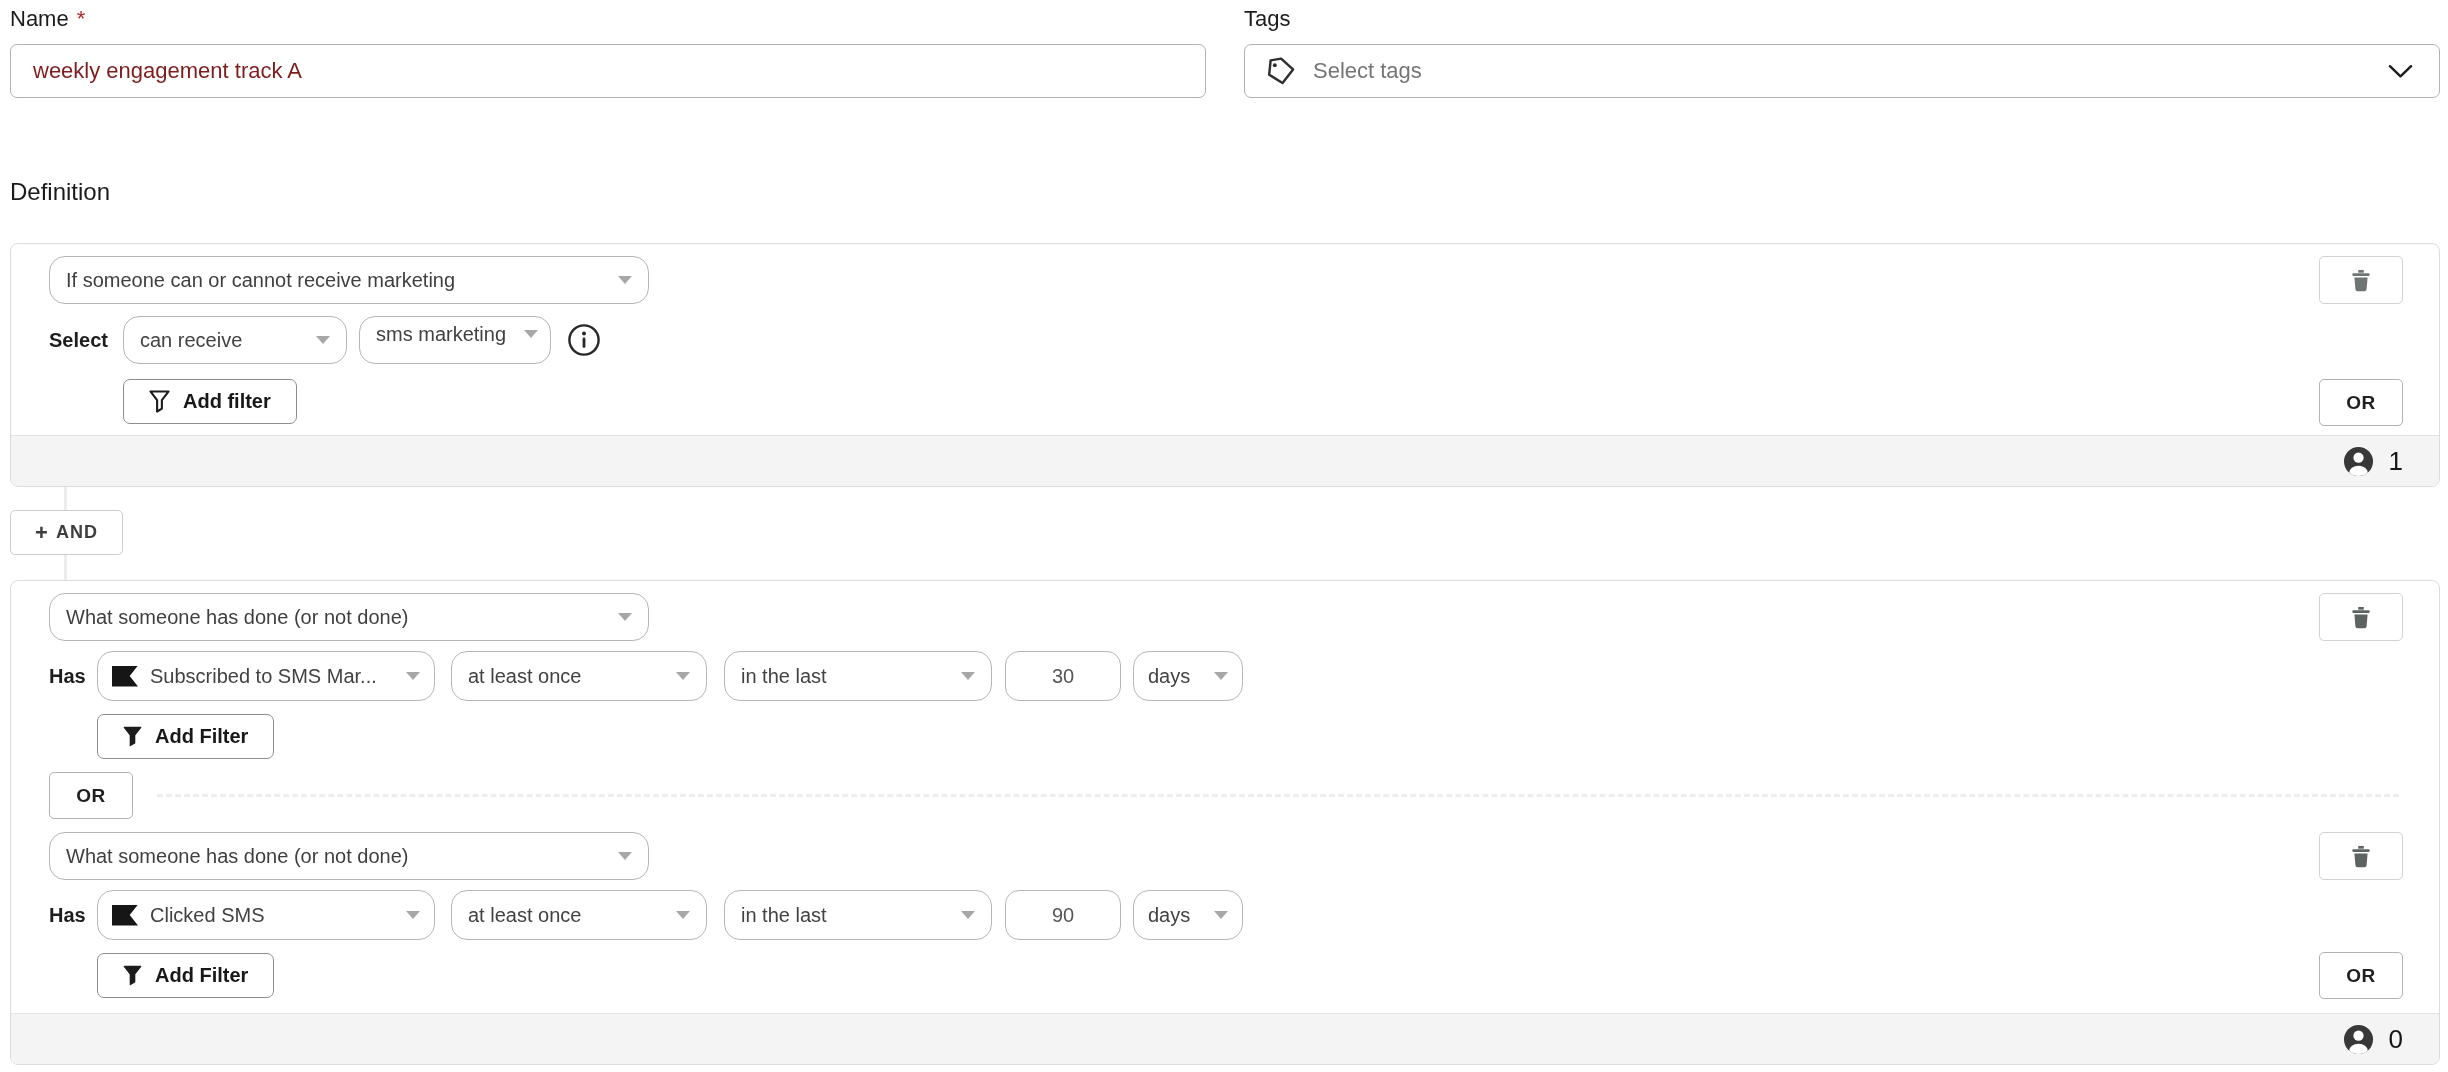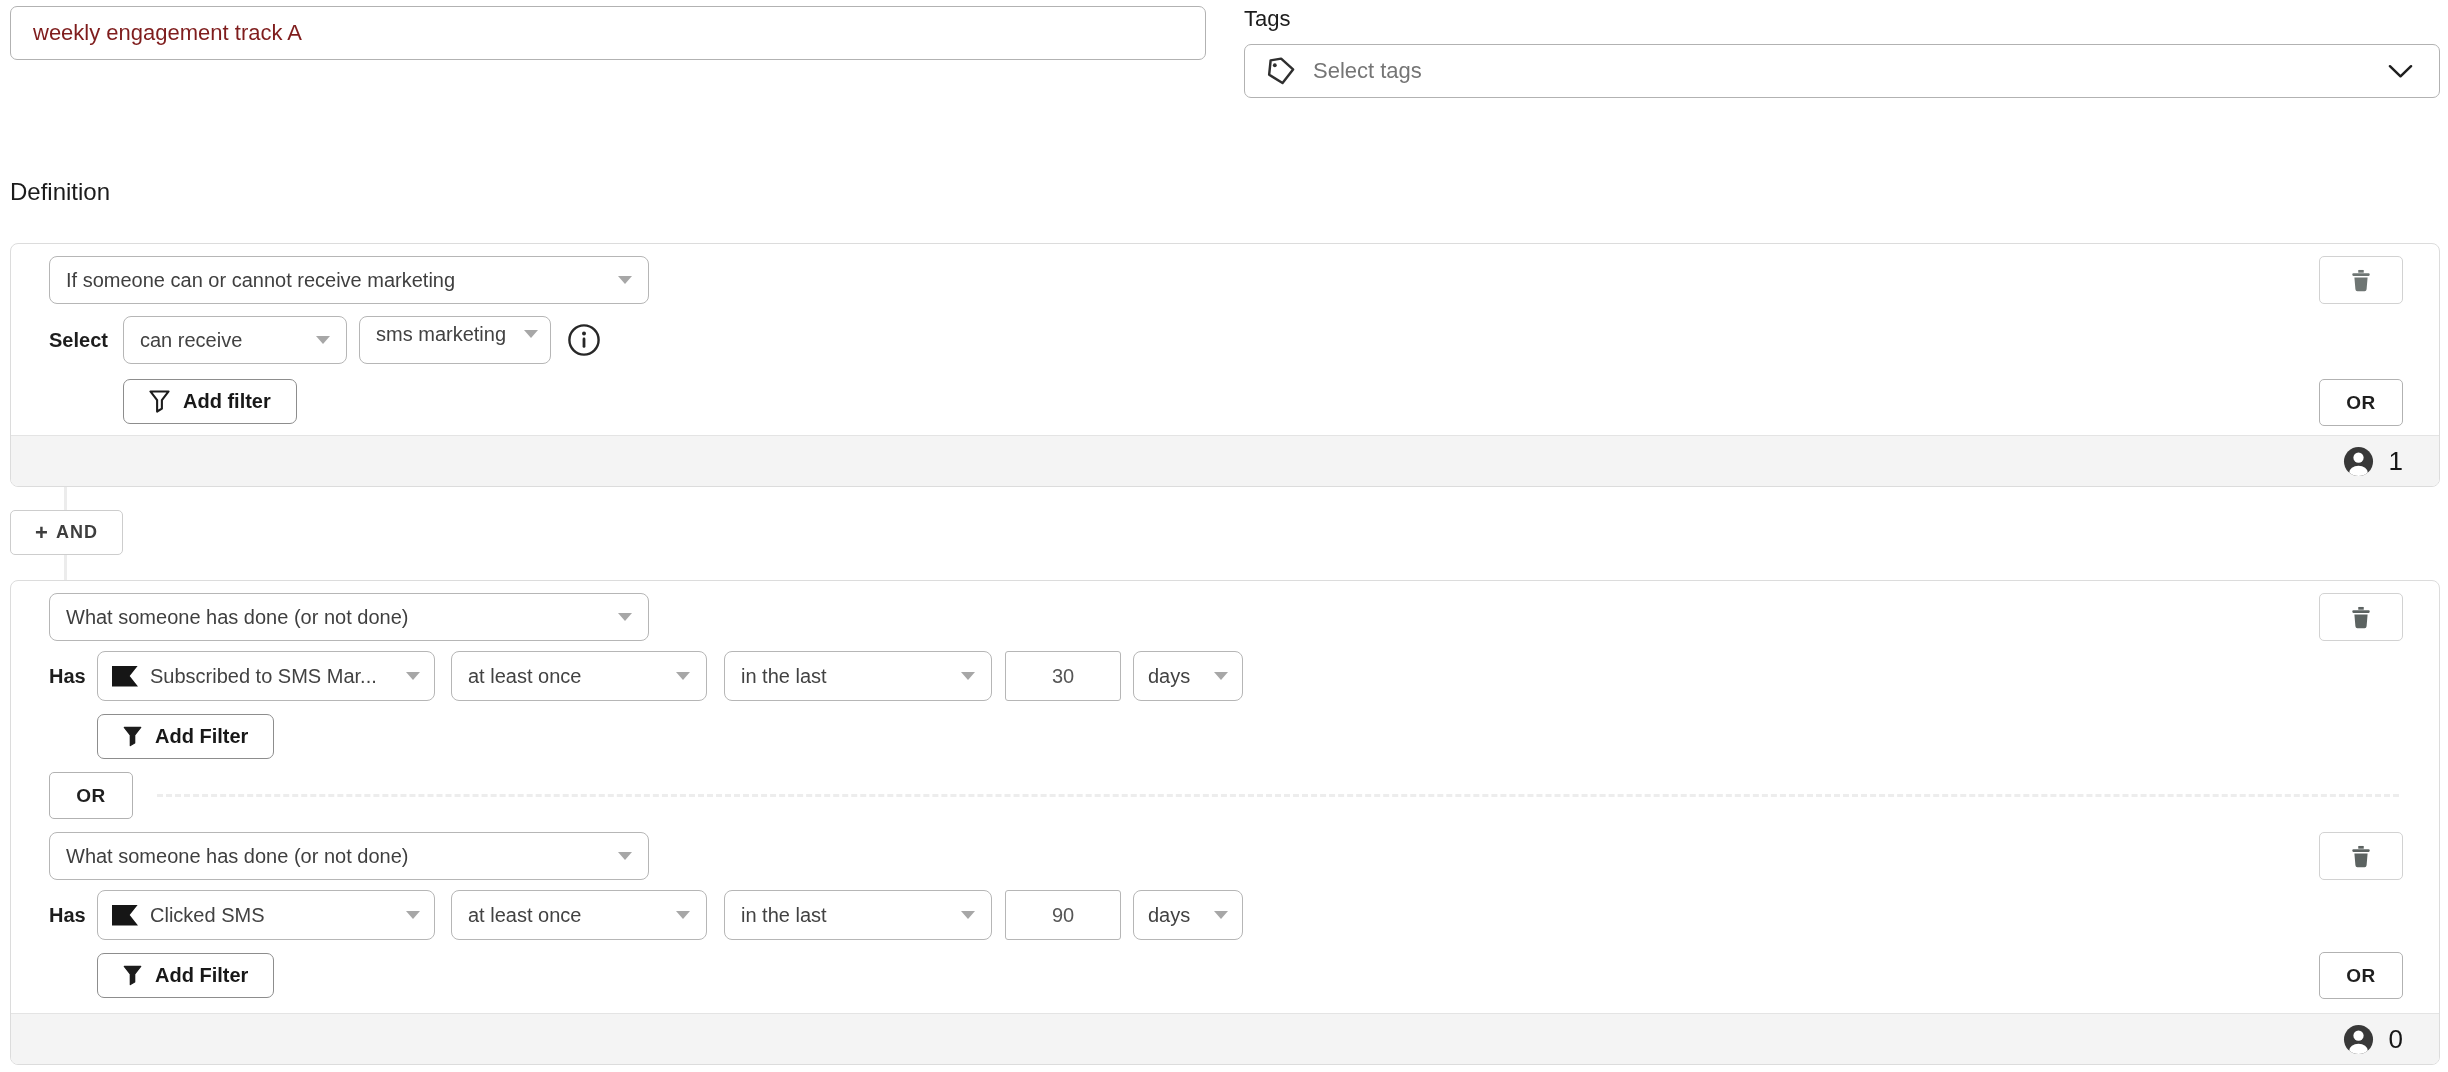--- a/index.html
+++ b/index.html
@@ -19,21 +19,21 @@
 
   
   .definition-heading { margin:80px 0 0 10px; font-size:24px; line-height:28px; font-weight:500; color:#1b1b1b; }
 
   .card { position:relative; margin-left:10px; margin-right:8px; margin-top:37px; width:2430px;
     border:1px solid #dcdcdc; border-radius:8px; background:#fff; }
   .card-1 { height:244px; }
   .card-2 { height:485px; margin-top:0; }
   .card-content { padding:12px 36px 0 38px; }
 
-  .select { border:1px solid #b6b6b6; border-radius:8px; background:#fff; display:flex; align-items:center;
+  .select { border:1px solid #b6b6b6; border-radius:16px; background:#fff; display:flex; align-items:center;
     font-size:20px; color:#424242; cursor:pointer; white-space:nowrap; overflow:hidden; }
   .select-text { flex:1; overflow:hidden; text-overflow:ellipsis; }
   .caret { width:0; height:0; border-left:7px solid transparent; border-right:7px solid transparent;
     border-top:8px solid #a7a7a7; flex:none; margin-left:10px; }
 
   .row-head { display:flex; justify-content:space-between; align-items:flex-start; }
   .select-big { width:600px; height:48px; padding:0 16px; color:#3f3f3f; }
 
   .icon-btn { width:84px; height:48px; border:1px solid #d2d2d2; border-radius:5px; background:#fff;
     display:flex; align-items:center; justify-content:center; cursor:pointer; }
@@ -70,37 +70,40 @@
     color:#3e3e3e; cursor:pointer; }
   .and-plus { font-size:22px; font-weight:700; color:#3e3e3e; line-height:1; }
 
   
   .has-row { display:flex; align-items:center; margin-top:10px; }
   .sel-metric { width:338px; height:50px; padding:0 14px; gap:12px; }
   .flag-icon { flex:none; width:26px; height:21px; background:#161616;
     clip-path:polygon(0 0, 100% 0, 68% 50%, 100% 100%, 0 100%); }
   .sel-frequency { width:256px; height:50px; padding:0 16px; margin-left:16px; }
   .sel-window { width:268px; height:50px; padding:0 16px; margin-left:17px; }
-  .amount-input { width:116px; height:50px; border:1px solid #b6b6b6; border-radius:3px; margin-left:13px;
+  .amount-input { width:116px; height:50px; border:1px solid #b6b6b6; border-radius:14px; margin-left:13px;
     font-family:"Liberation Sans", sans-serif; font-size:20px; color:#565656; text-align:center; outline:none; background:#fff; }
   .sel-unit { width:110px; height:50px; padding:0 14px; margin-left:12px; }
 
   .filter-row { margin-top:13px; display:flex; align-items:center; }
   .or-divider { display:flex; align-items:center; margin-top:13px; }
   .or-divider-line { flex:1; border-top:3px dashed #ededed; margin-left:24px; margin-right:4px; }
   .dd-row2 { margin-top:13px; }
   .last-row { justify-content:space-between; margin-top:12px; }
 </style>
 </head>
 <body>
 
 <div class="page">
 
   <div class="top-row">
     <div class="field">
+      <div class="field-label">
+        <span>Name</span><span class="req">*</span>
+      </div>
       <input class="text-input" type="text" value="weekly engagement track A" style="">
     </div>
     <div class="field">
       <div class="field-label">Tags</div>
       <div class="tags-select">
         <svg width="32" height="32" viewBox="0 0 30 30">
           <path d="M13.5 3.5 L26 12 L18 26 L4.5 20 L4 6.5 Z" fill="none" stroke="#2f2f2f" stroke-width="2.3" stroke-linejoin="round" transform="rotate(8 15 15)"></path>
           <circle cx="9.2" cy="9.6" r="1.8" fill="#2f2f2f"></circle>
         </svg>
         <span class="tags-placeholder">Select tags</span>

